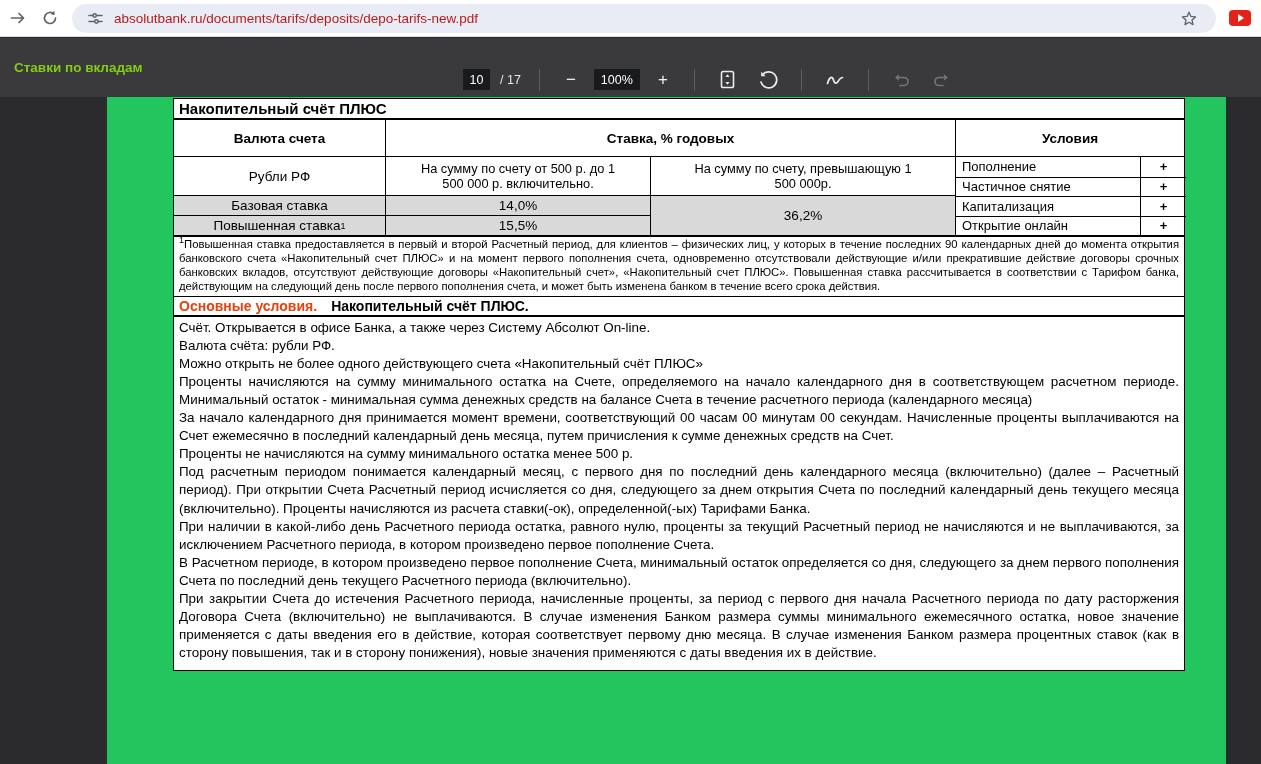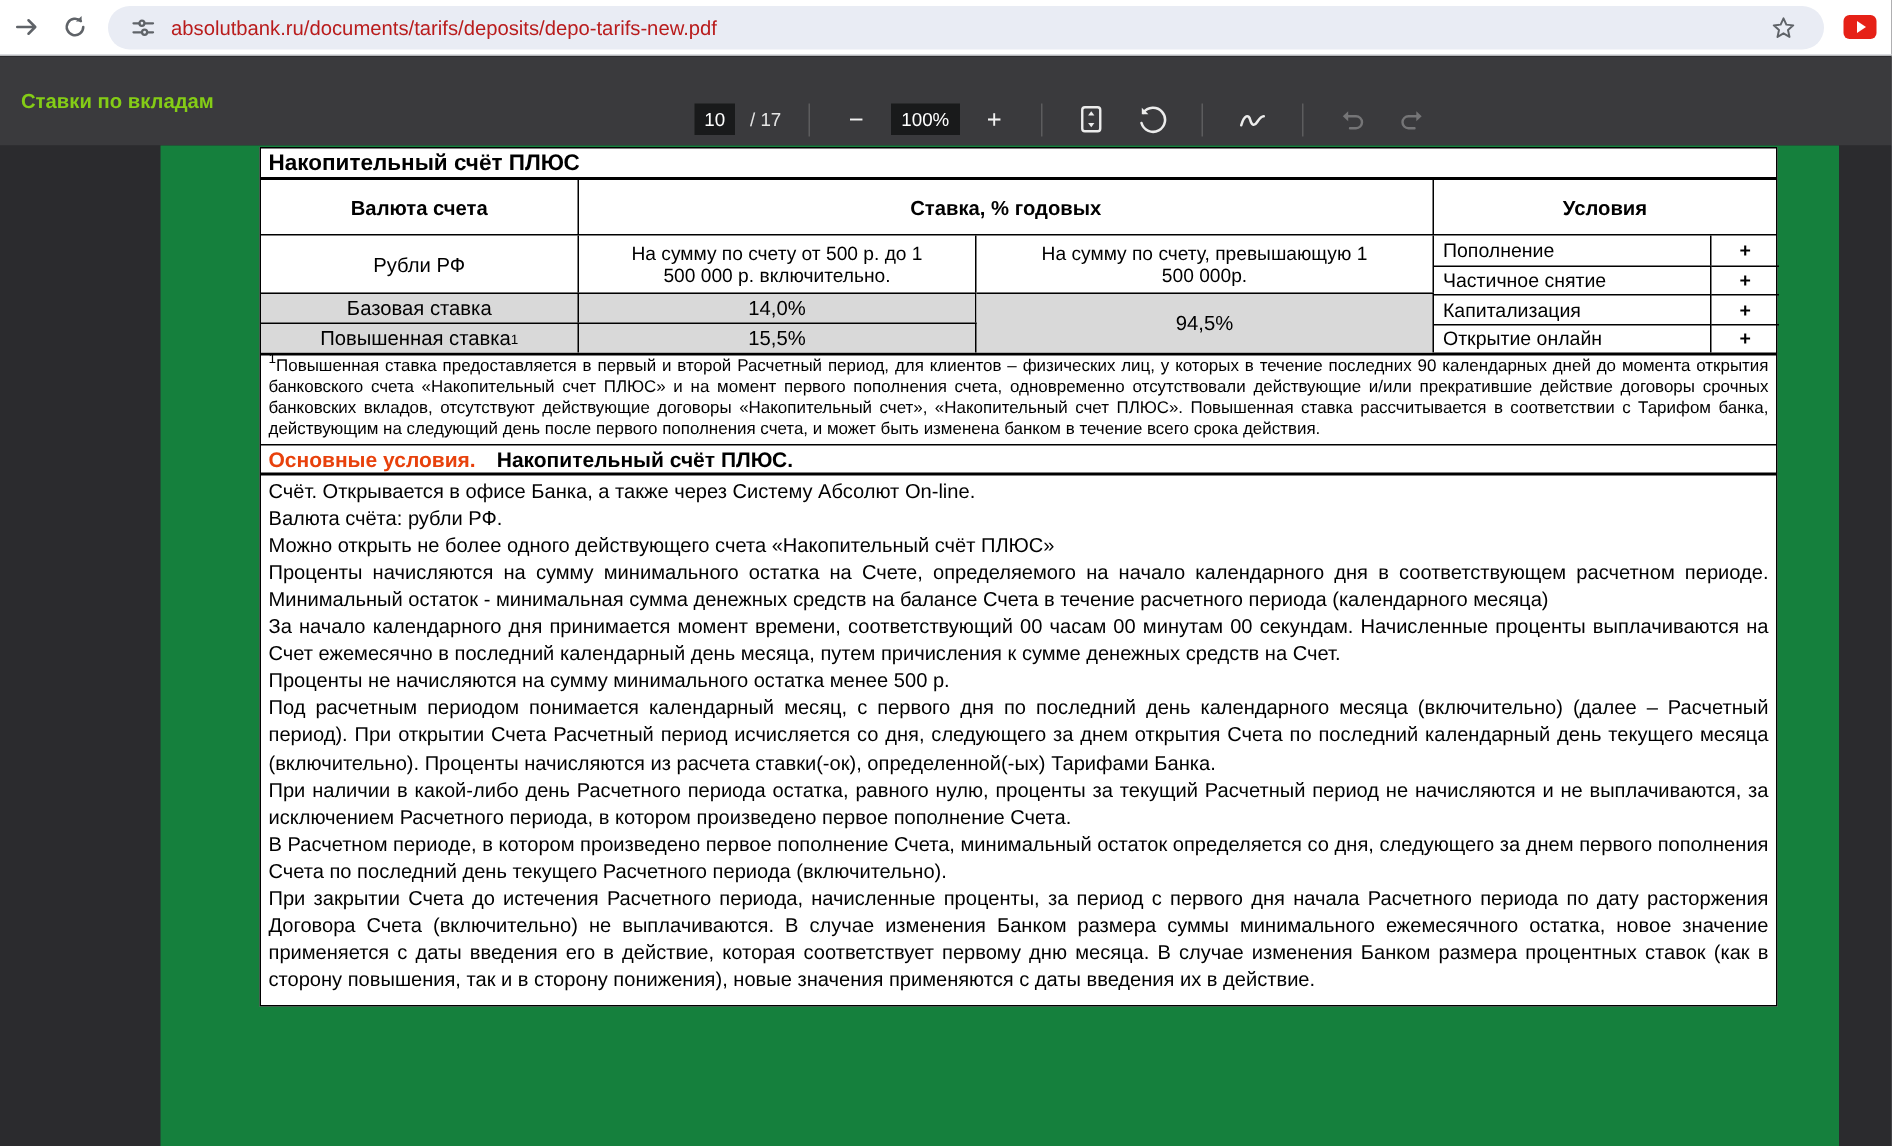--- a/index.html
+++ b/index.html
@@ -40,21 +40,21 @@
   .tb-btn { width:26px; height:26px; display:flex; align-items:center; justify-content:center;
             color:#f1f1f1; font-size:17px; border-radius:50%; }
   .zoom-box { min-width:46px; height:21px; background:#191a1b; color:#fff; font-size:12.5px;
               display:flex; align-items:center; justify-content:center; padding:0 6px; }
   .tb-icon { width:30px; height:30px; display:flex; align-items:center; justify-content:center; }
   .tb-icon svg { display:block; }
   .dim { opacity:.45; }
 
   
   .viewer { position:absolute; left:0; top:97px; width:1261px; height:667px; background:#2b2b2e; }
-  .pdf-page { position:absolute; left:107px; top:0; width:1119px; height:667px; background:#15803d; }
+  .pdf-page { position:absolute; left:107px; top:0; width:1119px; height:667px; background:#22c55e; }
 
   .doc-box { position:absolute; left:66px; top:1px; width:1012px;
              border:1px solid #000; color:#000; background:#fff; }
 
   .doc-title { height:21px; border-bottom:2px solid #000; font-size:15px; font-weight:700;
                padding:1px 0 0 5px; }
 
   .head-row { display:flex; height:37px; border-bottom:1px solid #000; }
   .head-cell { display:flex; align-items:center; justify-content:center;
                font-size:13.5px; font-weight:700; }
@@ -189,21 +189,21 @@
       </div>
 
       <div class="body-section">
         <div class="left-grid">
           <div class="lg-cell">Рубли РФ</div>
           <div class="lg-cell tier tier-a">На  сумму по счету от 500 р. до 1 500 000 р. включительно.</div>
           <div class="lg-cell tier tier-b">На сумму по счету, превышающую 1 500 000р.</div>
 
           <div class="lg-cell lg-r2 gray">Базовая ставка</div>
           <div class="lg-cell lg-r2 gray">14,0%</div>
-          <div class="lg-cell lg-r2 gray rate-merged">94,5%</div>
+          <div class="lg-cell lg-r2 gray rate-merged">36,2%</div>
 
           <div class="lg-cell lg-r2 gray">
               <span>Повышенная ставка</span>
               <sup>1</sup>
             </div>
           <div class="lg-cell lg-r2 gray">15,5%</div>
         </div>
 
         <div class="cond-grid">
           <div class="cond-label">Пополнение</div>

